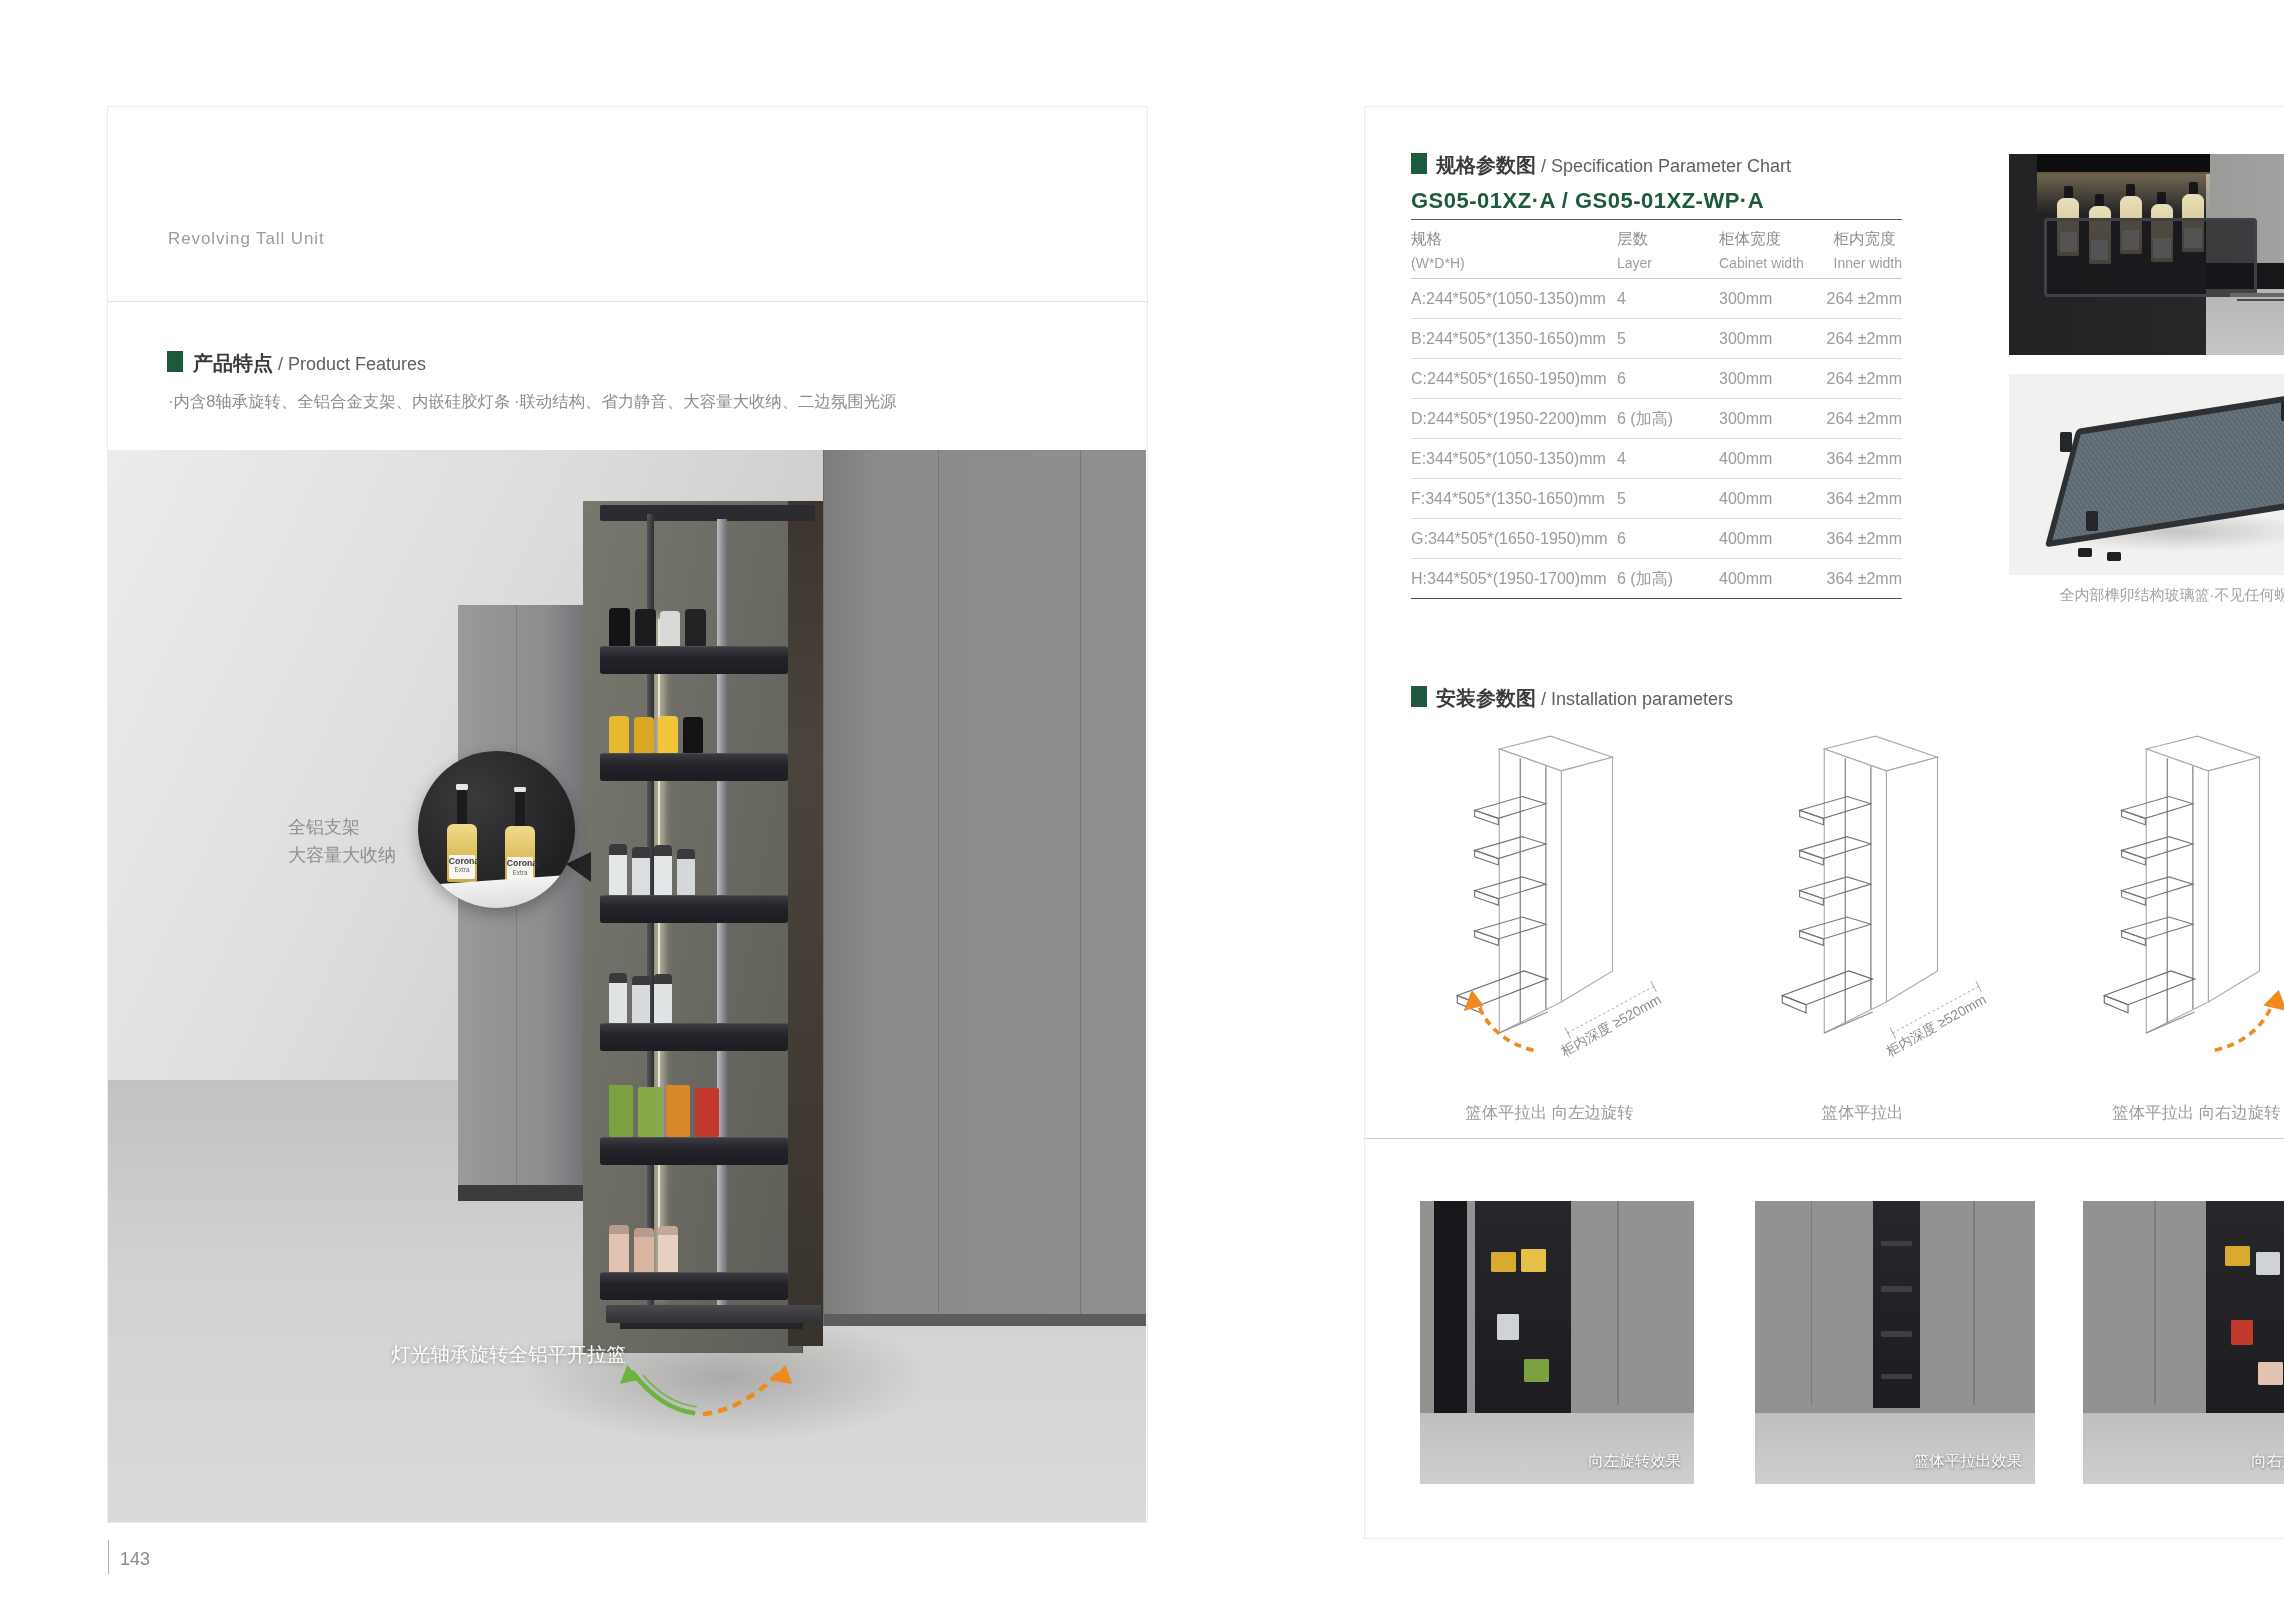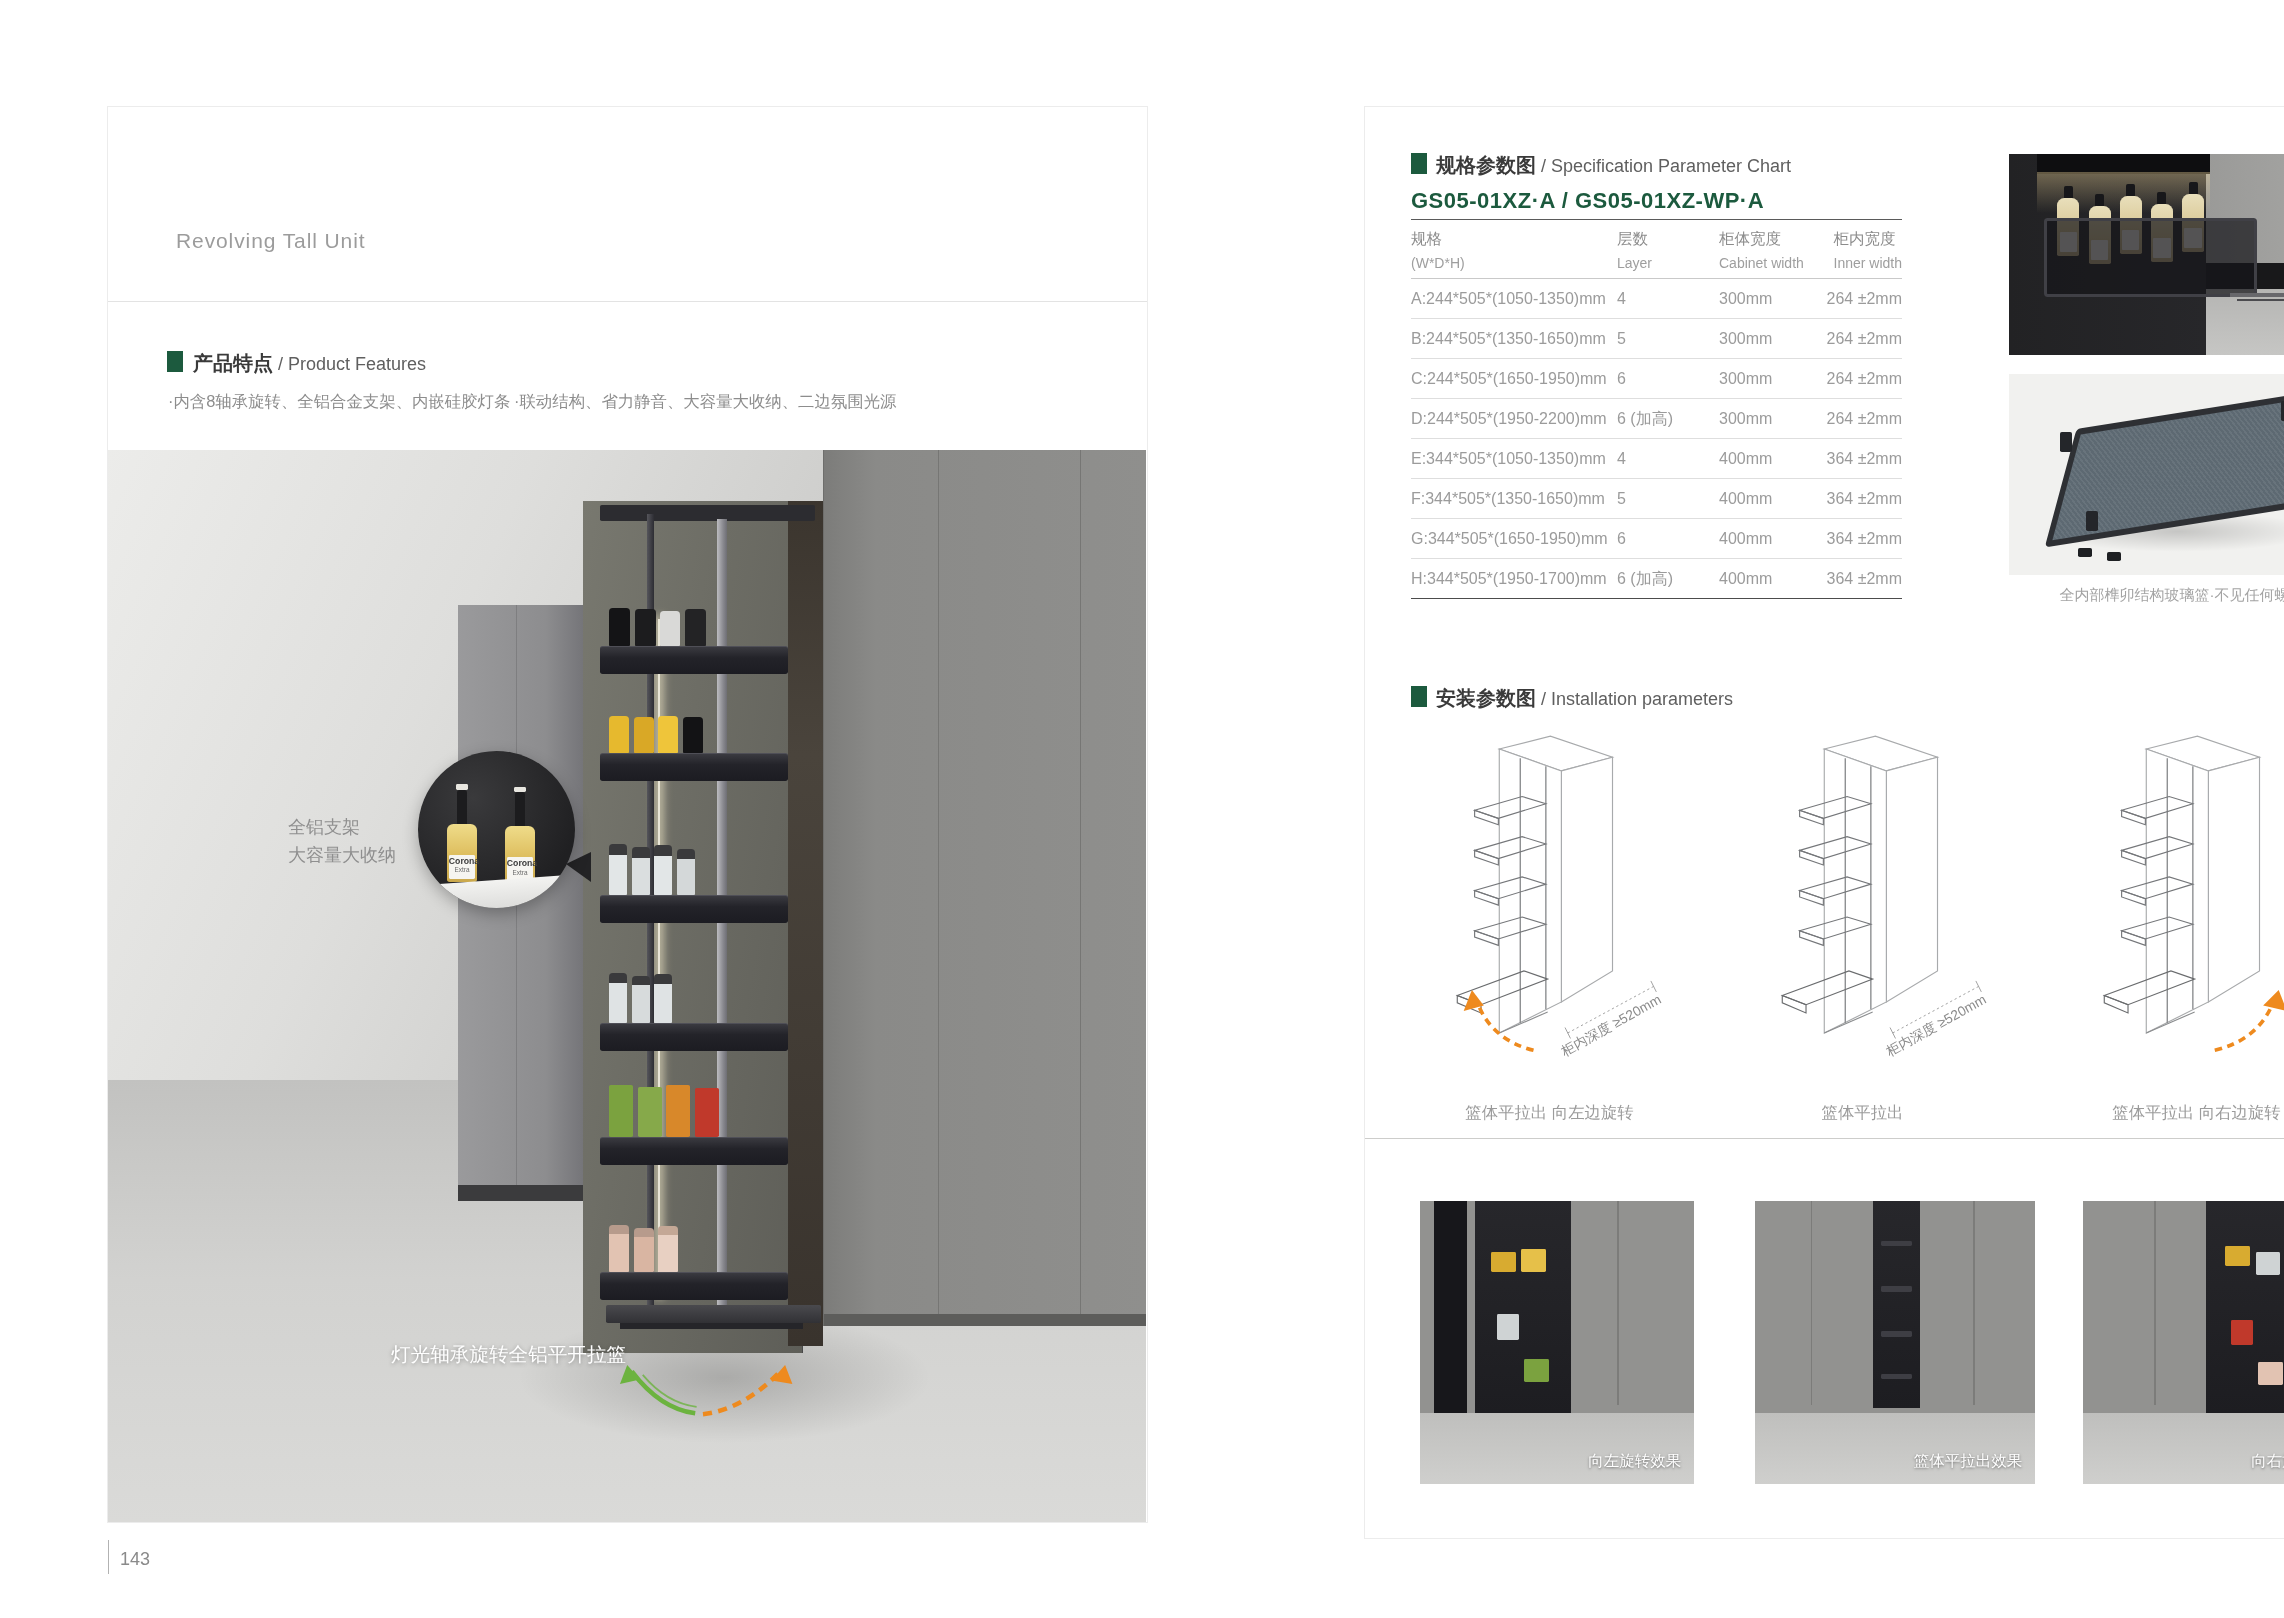--- a/index.html
+++ b/index.html
@@ -4,21 +4,21 @@
 <style>
   html,body{margin:0;padding:0;background:#ffffff;}
   body{width:2482px;height:1618px;position:relative;overflow:hidden;
        font-family:"Liberation Sans","DejaVu Sans",sans-serif;color:#444;}
   .abs{position:absolute;}
   .card{position:absolute;background:#fff;border:0.5px solid #ececec;}
 
   
   #card-left{left:107px;top:106px;width:1039px;height:1415px;}
   .l-title{left:58px;top:69px;font-size:44px;font-weight:700;color:#1C5A3E;letter-spacing:1.4px;white-space:nowrap;}
-  .l-sub{left:60px;top:122px;font-size:21px;color:#9c9c9c;letter-spacing:0.9px;margin-left:8px;}
+  .l-sub{left:60px;top:122px;font-size:17px;color:#9c9c9c;letter-spacing:0.9px;}
   .l-divider{left:0;right:0;top:194px;height:0.5px;background:#e3e3e3;}
   .sec-square{width:15.5px;height:21px;background:#1C5A3E;}
   .sec-head{font-size:20px;white-space:nowrap;}
   .sec-head .zh{font-weight:700;color:#3a3a3a;}
   .sec-head .en{font-weight:400;color:#5f5f5f;font-size:18px;}
   .l-bullet{top:284px;font-size:16.4px;color:#8d8d8d;white-space:nowrap;}
 
   
   #l-photo{left:0;top:343px;width:1038px;height:1072px;overflow:hidden;}
   .wall{position:absolute;inset:0;background:linear-gradient(115deg,#ececea 0%,#dededc 28%,#cacac8 55%,#bbbbb9 100%);}

